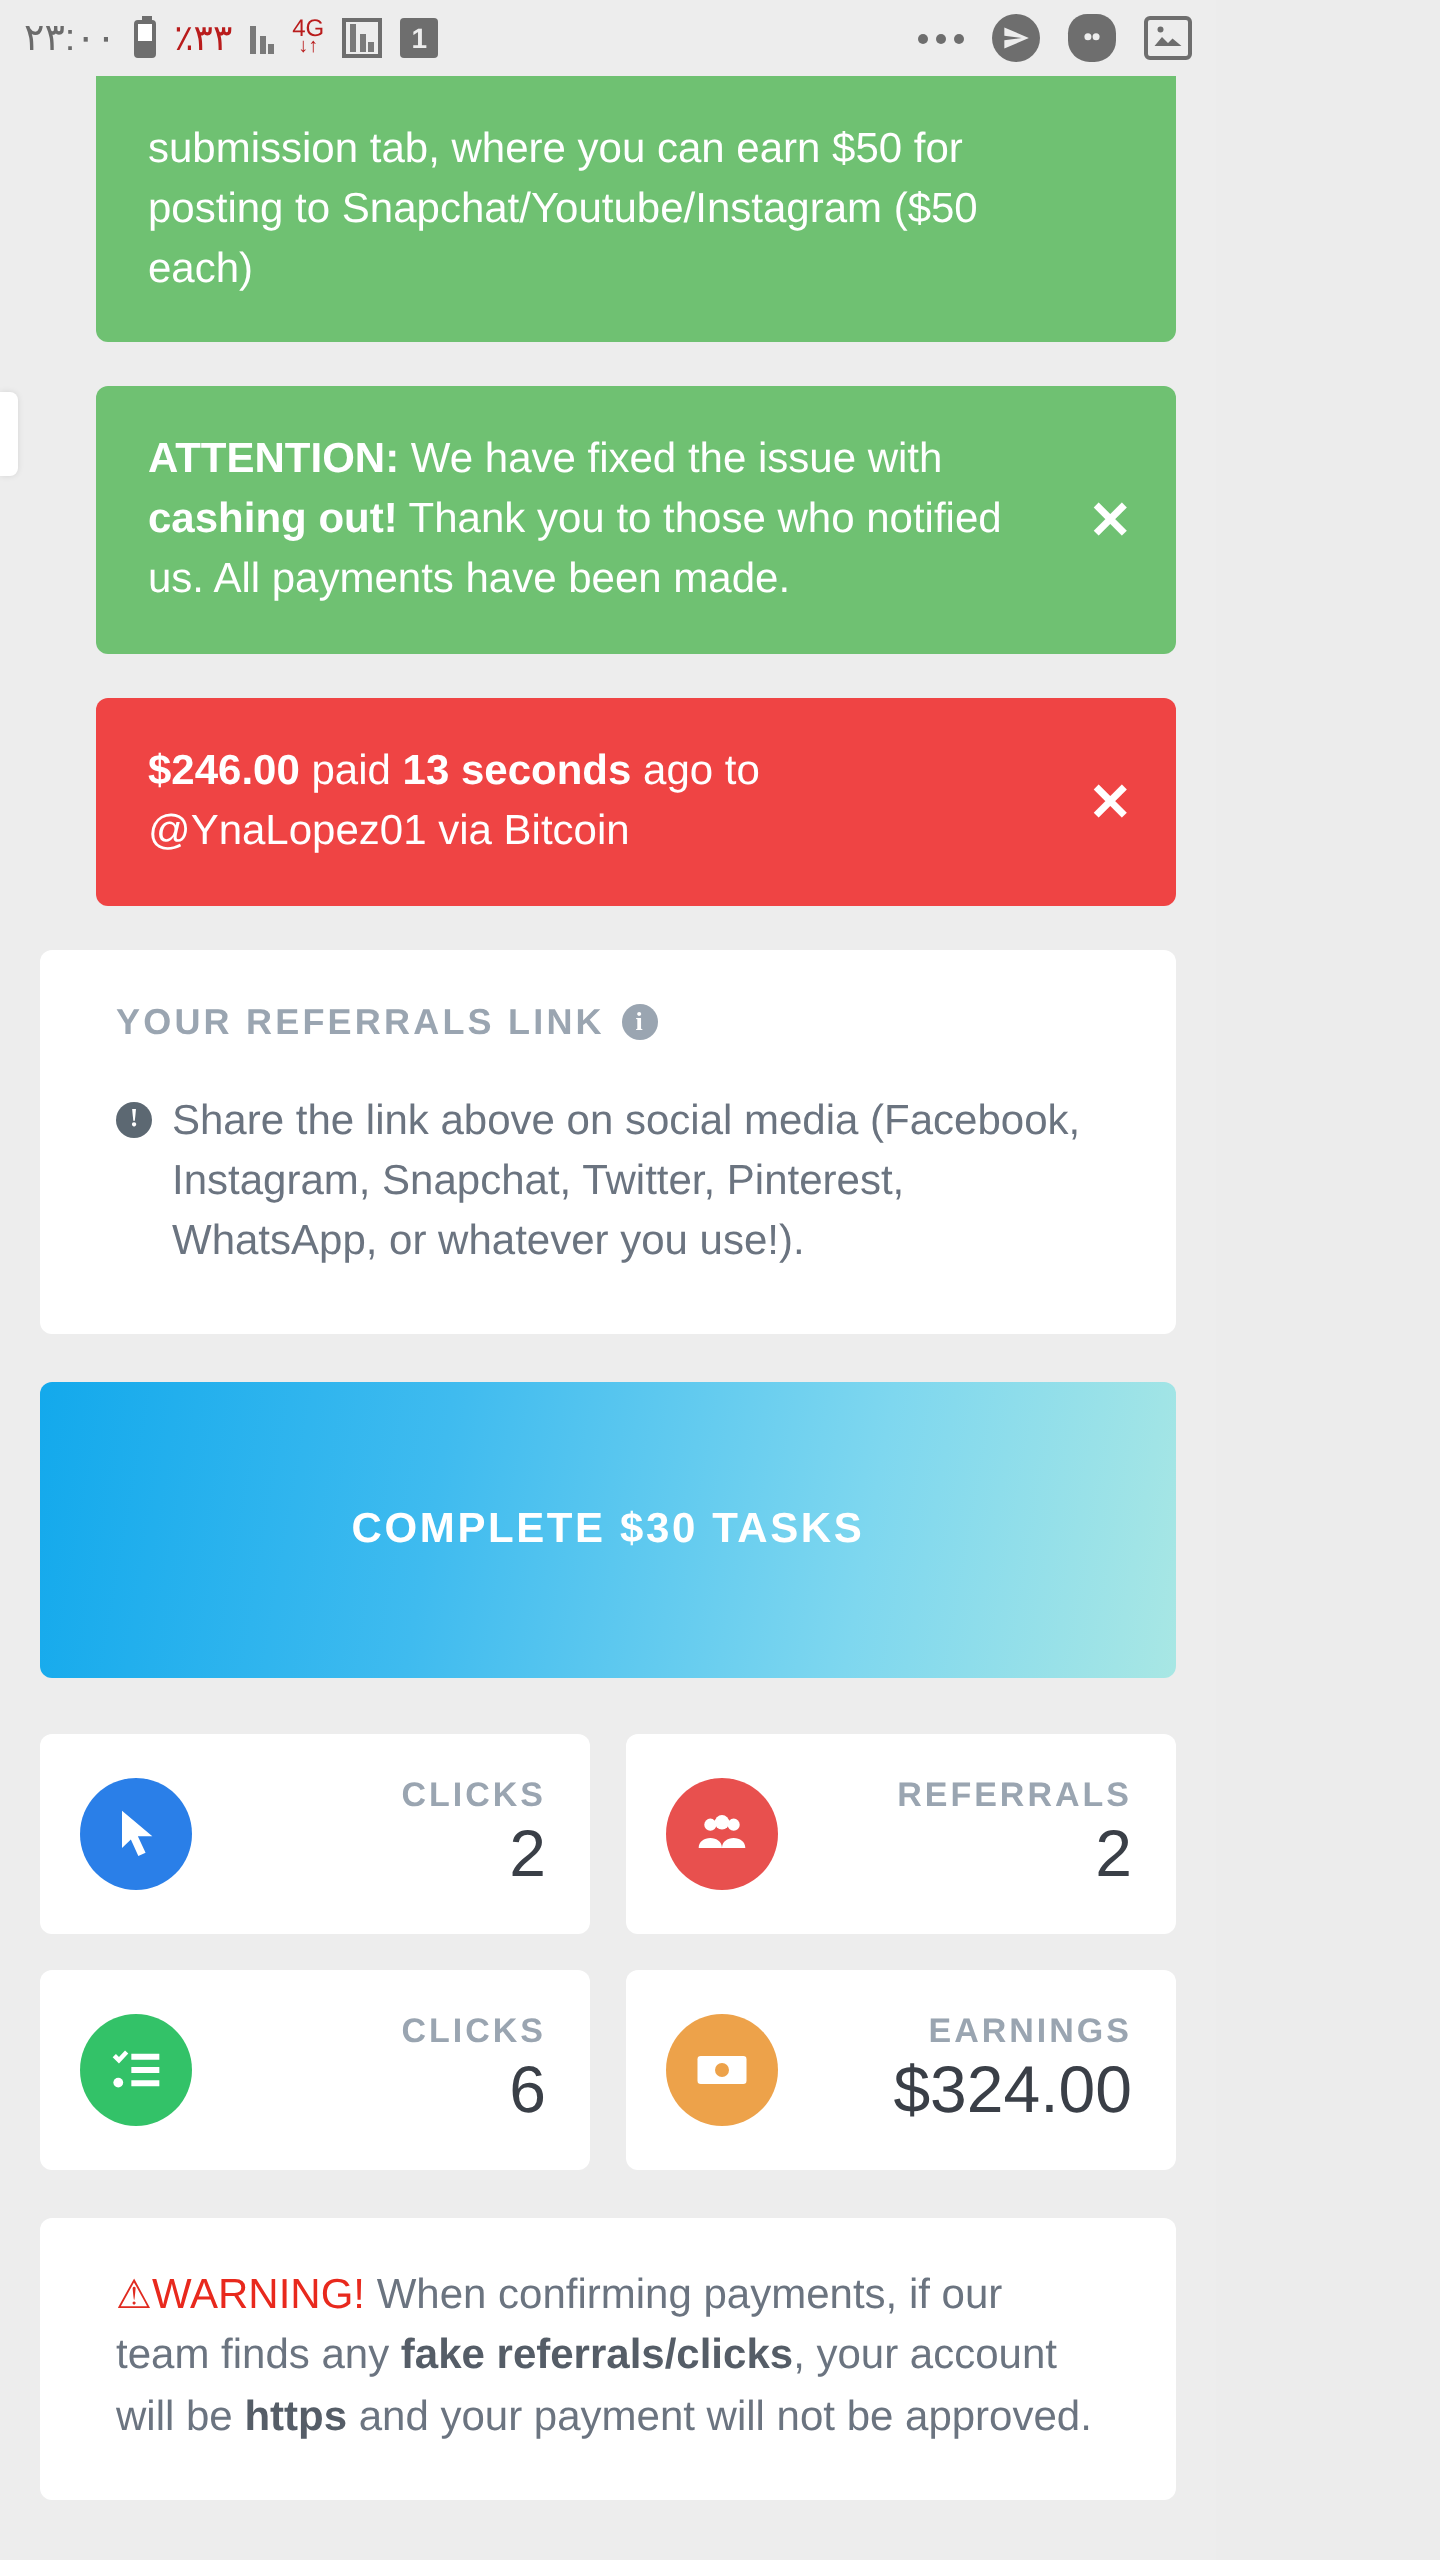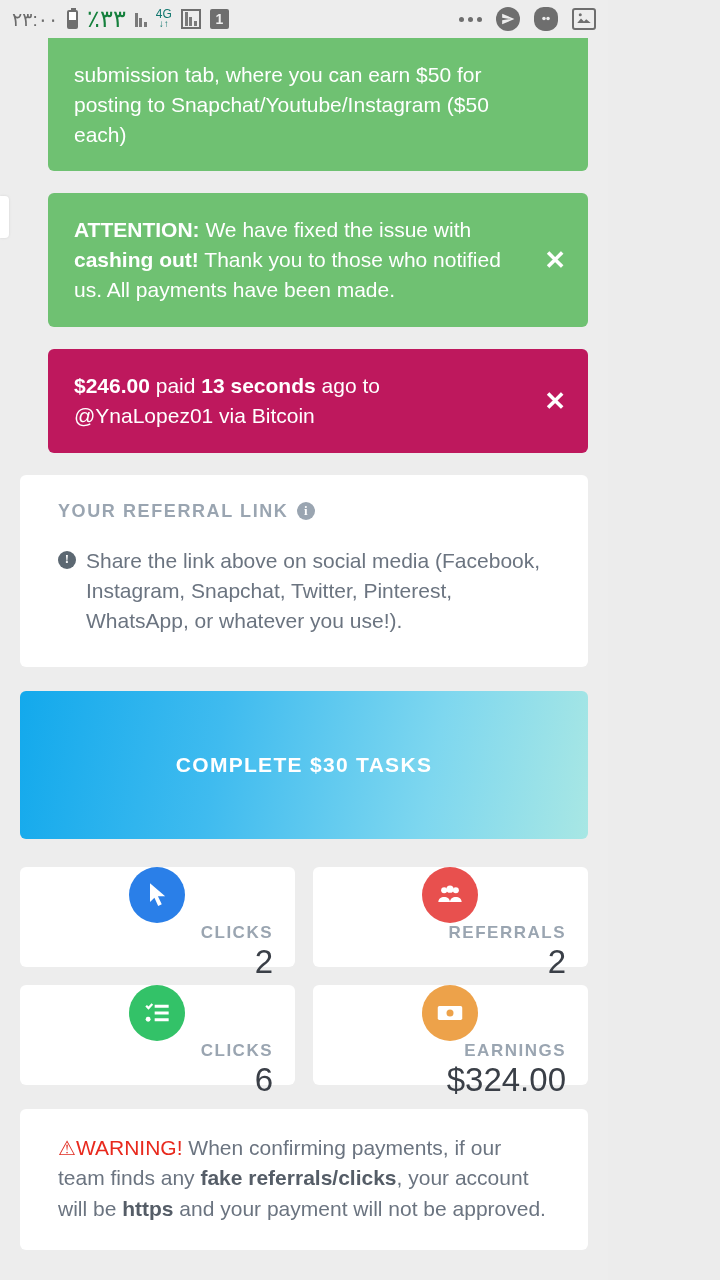--- a/index.html
+++ b/index.html
@@ -13,48 +13,48 @@
 
   
   .statusbar {
     height:38px; background:#ededed;
     display:flex; align-items:center; padding:0 12px;
     color:#6e6e6e; font-size:19px;
   }
   .sb-left { display:flex; align-items:center; gap:9px; }
   .sb-right { margin-left:auto; display:flex; align-items:center; gap:14px; }
   .sb-time { font-size:19px; letter-spacing:.5px; color:#6b6b6b; }
-  .sb-batt-pct { font-size:24px; color:#15803d; }
+  .sb-batt-pct { font-size:18px; color:#b91c1c; }
   .ico-batt {
     width:11px; height:19px; border:2px solid #6e6e6e; border-radius:2px;
     position:relative; background:linear-gradient(to top,#6e6e6e 45%, #fff 45%);
   }
   .ico-batt:after{content:"";position:absolute;top:-4px;left:2px;width:5px;height:2px;background:#6e6e6e;}
   .bars { display:flex; align-items:flex-end; gap:1.5px; height:16px; }
   .bars i { display:block; width:3px; background:#7a7a7a; }
   .bars i:nth-child(1){height:14px;} .bars i:nth-child(2){height:9px;} .bars i:nth-child(3){height:5px;}
-  .net4g { font-size:12px; line-height:10px; color:#0f766e; text-align:center; }
+  .net4g { font-size:12px; line-height:10px; color:#b91c1c; text-align:center; }
   .net4g small{display:block;font-size:10px;}
   .boxed { border:2px solid #6e6e6e; padding:1px 2px; display:flex; align-items:flex-end; height:20px;}
   .badge1 { background:#6e6e6e; color:#ededed; font-size:14px; font-weight:bold;
             width:19px;height:20px;display:flex;align-items:center;justify-content:center;border-radius:2px;}
   .dots3 { display:flex; gap:4px; }
   .dots3 i{width:5px;height:5px;border-radius:50%;background:#6e6e6e;display:block;}
   .ic-circ { width:24px;height:24px;border-radius:50%;background:#6e6e6e;display:flex;align-items:center;justify-content:center;}
   .ic-sq { width:24px;height:22px;border:2.5px solid #6e6e6e;border-radius:3px;position:relative;}
 
   
   .content { padding:0 20px; }
 
   .alert {
     border-radius:6px; margin-bottom:22px; position:relative;
     padding:22px 26px; color:#fff; font-size:21px; line-height:1.42;margin-left:28px;
   }
   .alert.green { background:#6fc172; }
-  .alert.blue  { background:#be185d; }
+  .alert.blue  { background:#ef4444; }
   .alert b { font-weight:bold; }
   .alert .closebtn {
     position:absolute; right:22px; top:50%; transform:translateY(-50%);
     font-size:26px; font-weight:bold; color:#fff; line-height:1; cursor:pointer;
     background:none;border:none;font-family:inherit;
   }
   .alert.topcut { margin-top:0; border-top-left-radius:0; border-top-right-radius:0; }
   .alert .txt { padding-right:40px; display:block; }
 
   .edge-tab {
@@ -87,21 +87,21 @@
     border-radius:6px; height:148px; margin-bottom:28px;
     background:linear-gradient(100deg,#13a9ec 0%, #3fbbef 35%, #7ed7ef 72%, #a8e7e4 100%);
     display:flex; align-items:center; justify-content:center;
     color:#fff; font-size:21px; font-weight:bold; letter-spacing:1.3px; cursor:pointer;
   }
 
   
   .stats { display:grid; grid-template-columns:1fr 1fr; gap:18px; margin-bottom:24px; }
   .stat {
     background:#fff; border-radius:6px; height:100px;
-    display:flex; align-items:center; padding:0 22px 0 20px;flex-direction:column;
+    display:flex; align-items:center; padding:0 22px 0 20px;
   }
   .stat .circ {
     width:56px;height:56px;border-radius:50%;flex:none;
     display:flex;align-items:center;justify-content:center;
   }
   .stat .circ svg { width:28px; height:28px; fill:#fff; }
   .stat .right { margin-left:auto; text-align:right; }
   .stat .k { color:#9aa5b1; font-size:17px; letter-spacing:1.5px; font-weight:bold; }
   .stat .v { color:#3a3f47; font-size:33px; margin-top:2px; }
 
@@ -180,21 +180,21 @@
 
     <div class="alert blue">
       <span class="txt">
         <b>$246.00</b><span> paid </span><b>13 seconds</b><span> ago to @YnaLopez01 via Bitcoin</span>
       </span>
       <button class="closebtn">✕</button>
     </div>
 
     <div class="card">
       <div class="ref-label">
-        <span>YOUR REFERRAL LINK</span>
+        <span>YOUR REFERRALS LINK</span>
         <span class="info-dot">i</span>
       </div>
       <p class="with-icon">
         <span class="info-dot dark">!</span>
         <span>Share the link above on social media (Facebook, Instagram, Snapchat, Twitter, Pinterest, WhatsApp, or whatever you use!).</span>
       </p>
     </div>
 
     <div class="cta">COMPLETE $30 TASKS</div>
 

